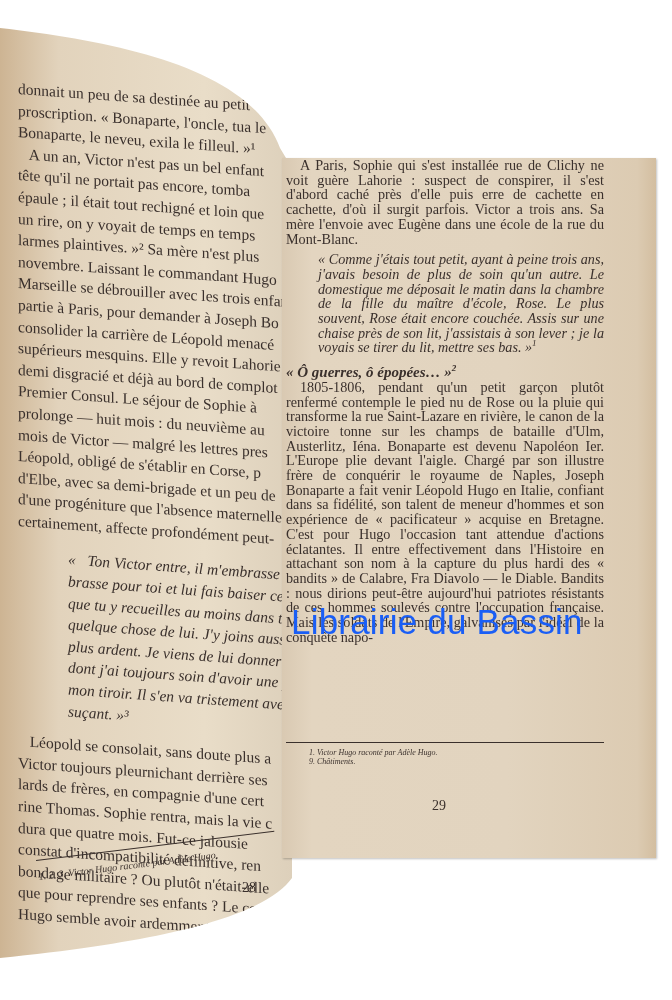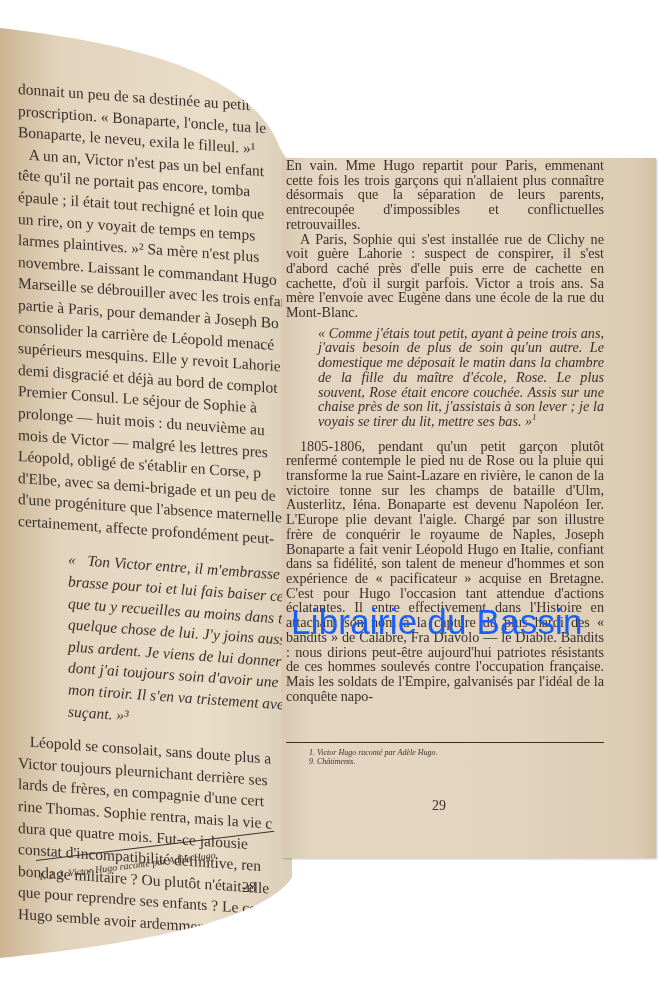--- a/index.html
+++ b/index.html
@@ -112,23 +112,23 @@
     <p>que pour reprendre ses enfants ? Le co</p>
     <p>Hugo semble avoir ardemment désiré qu</p>
   </div>
   <div class="fn-rule-left"></div>
   <div class="footnotes-left">1. 2. 3. Victor Hugo raconté par Adèle Hugo.</div>
   <div class="pagenum-left">28</div>
 </div>
 
 <div class="page-right">
   <div class="text">
-    <p>En vain. Mme Hugo repartit pour Paris, emmenant cette fois les trois garçons qui n'allaient plus connaître désormais que la séparation de leurs parents, entrecoupée d'impossibles et conflictuelles retrouvailles.</p>
     <p class="indent">A Paris, Sophie qui s'est installée rue de Clichy ne voit guère Lahorie : suspect de conspirer, il s'est d'abord caché près d'elle puis erre de cachette en cachette, d'où il surgit parfois. Victor a trois ans. Sa mère l'envoie avec Eugène dans une école de la rue du Mont-Blanc.</p>
     <p class="quote"><span>«   Comme j'étais tout petit, ayant à peine trois ans, j'avais besoin de plus de soin qu'un autre. Le domestique me déposait le matin dans la chambre de la fille du maître d'école, Rose. Le plus souvent, Rose était encore couchée. Assis sur une chaise près de son lit, j'assistais à son lever ; je la voyais se tirer du lit, mettre ses bas. »</span><sup>1</sup></p>
+    <p class="section-heading"><span>« Ô guerres, ô épopées… »</span><sup>2</sup></p>
     <p class="indent">1805-1806, pendant qu'un petit garçon plutôt renfermé contemple le pied nu de Rose ou la pluie qui transforme la rue Saint-Lazare en rivière, le canon de la victoire tonne sur les champs de bataille d'Ulm, Austerlitz, Iéna. Bonaparte est devenu Napoléon Ier. L'Europe plie devant l'aigle. Chargé par son illustre frère de conquérir le royaume de Naples, Joseph Bonaparte a fait venir Léopold Hugo en Italie, confiant dans sa fidélité, son talent de meneur d'hommes et son expérience de « pacificateur » acquise en Bretagne. C'est pour Hugo l'occasion tant attendue d'actions éclatantes. Il entre effectivement dans l'Histoire en attachant son nom à la capture du plus hardi des « bandits » de Calabre, Fra Diavolo — le Diable. Bandits : nous dirions peut-être aujourd'hui patriotes résistants de ces hommes soulevés contre l'occupation française. Mais les soldats de l'Empire, galvanisés par l'idéal de la conquête napo-</p>
   </div>
   <div class="fn-rule-right"></div>
   <div class="footnotes-right">
     <div>1. Victor Hugo raconté par Adèle Hugo.</div>
     <div>9. Châtiments.</div>
   </div>
   <div class="pagenum-right">29</div>
 </div>
 

